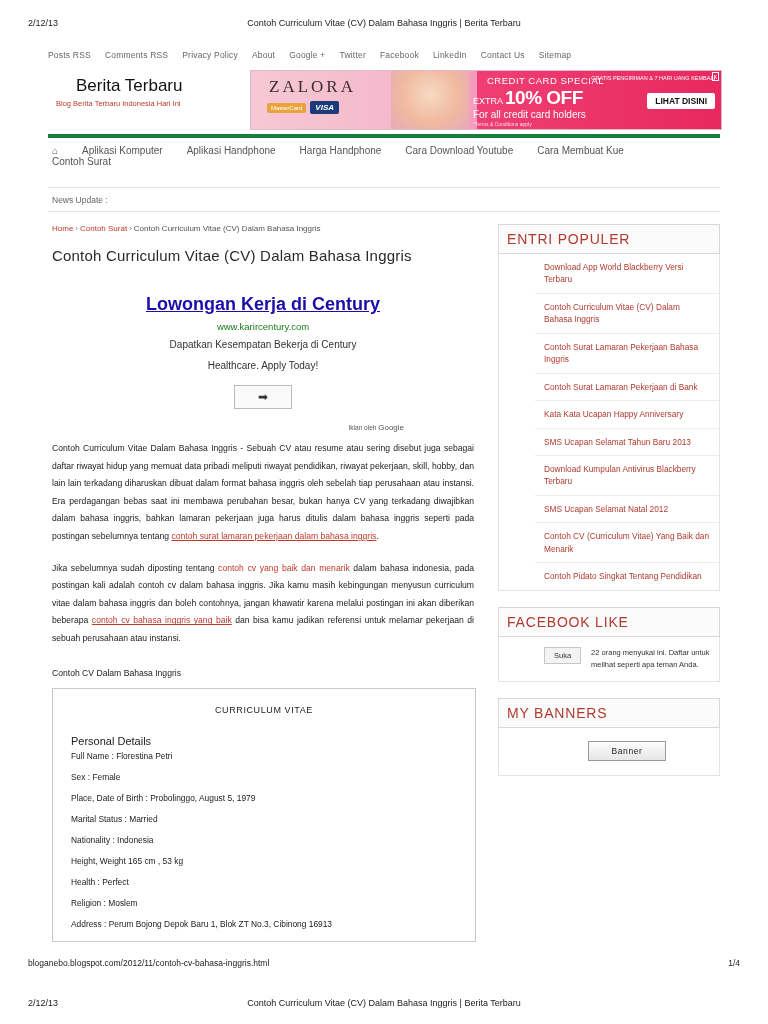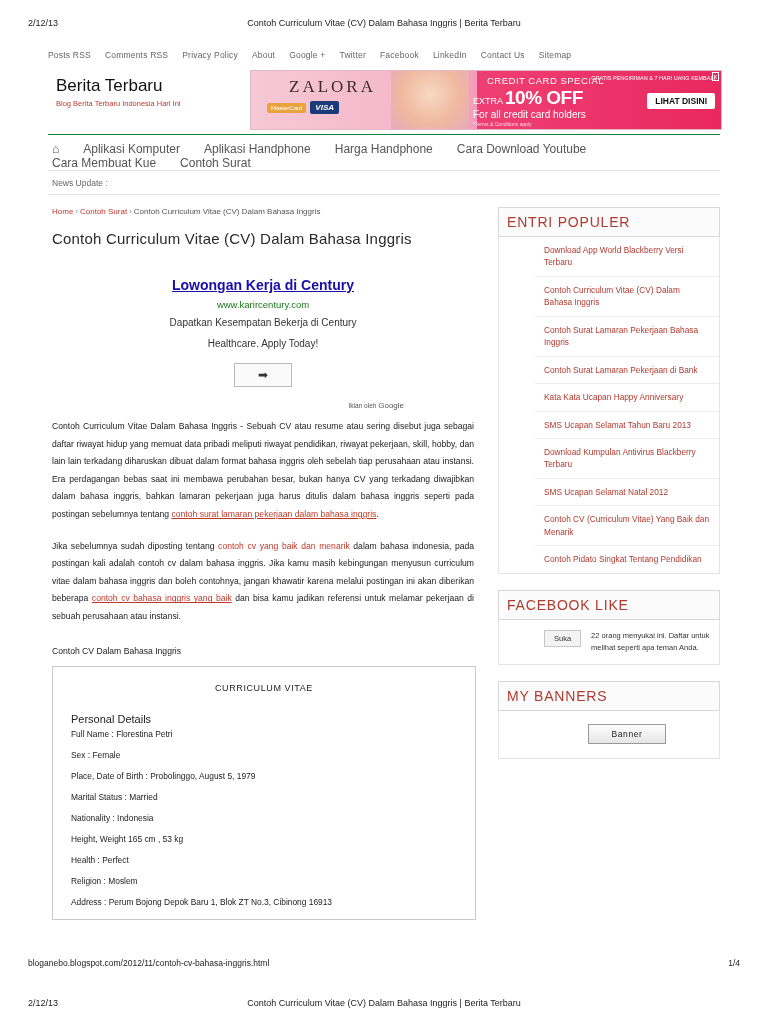--- a/index.html
+++ b/index.html
@@ -85,20 +85,21 @@
   }
   .brand {
     position: absolute;
     left: 8px;
     top: 8px;
   }
   .brand .name {
     font-size: 17px;
     color: #111;
     font-weight: normal;
+    margin-left: 20px;
   }
   .brand .tag {
     font-size: 7.5px;
     color: #c0392b;
     margin-top: 3px;
   }
   .banner {
     position: absolute;
     left: 202px;
     top: 2px;
@@ -109,21 +110,20 @@
     overflow: hidden;
   }
   .banner .zalora {
     position: absolute;
     left: 18px;
     top: 6px;
     font-size: 17px;
     letter-spacing: 3px;
     color: #3b2b30;
     font-family: "Liberation Serif", serif;
-    margin-left: 20px;
   }
   .banner .cards {
     position: absolute;
     left: 16px;
     top: 30px;
     font-size: 8px;
     color: #444;
   }
   .banner .mc {
     display: inline-block;
@@ -210,25 +210,25 @@
     top: 1px;
     font-size: 7px;
     color: #fff;
     border: 1px solid #fff;
     line-height: 7px;
     padding: 0 1px;
   }
 
   
   .mainnav {
-    border-top: 1px solid #15803d;
+    border-top: 4px solid #15803d;
     border-bottom: 1px solid #e3e3e3;
-    font-size: 12px;
+    font-size: 10px;
     color: #555;
-    padding: 7px 0 0 4px;
+    padding: 7px 0 20px 4px;
     margin-top: 4px;
   }
   .mainnav span.item {
     display: inline-block;
     margin-right: 24px;
     color: #555;
   }
   .newsupdate {
     font-size: 8.5px;
     color: #666;
@@ -262,21 +262,21 @@
     letter-spacing: 0.2px;
   }
 
   
   .adblock {
     text-align: center;
     margin: 30px 0 6px 0;
     width: 430px;
   }
   .adblock .adtitle {
-    font-size: 14px;
+    font-size: 18px;
     color: #1a0dab;
     text-decoration: underline;
     font-weight: bold;
   }
   .adblock .adurl {
     font-size: 9.5px;
     color: #1a7a1a;
     margin-top: 6px;
   }
   .adblock .adline {

